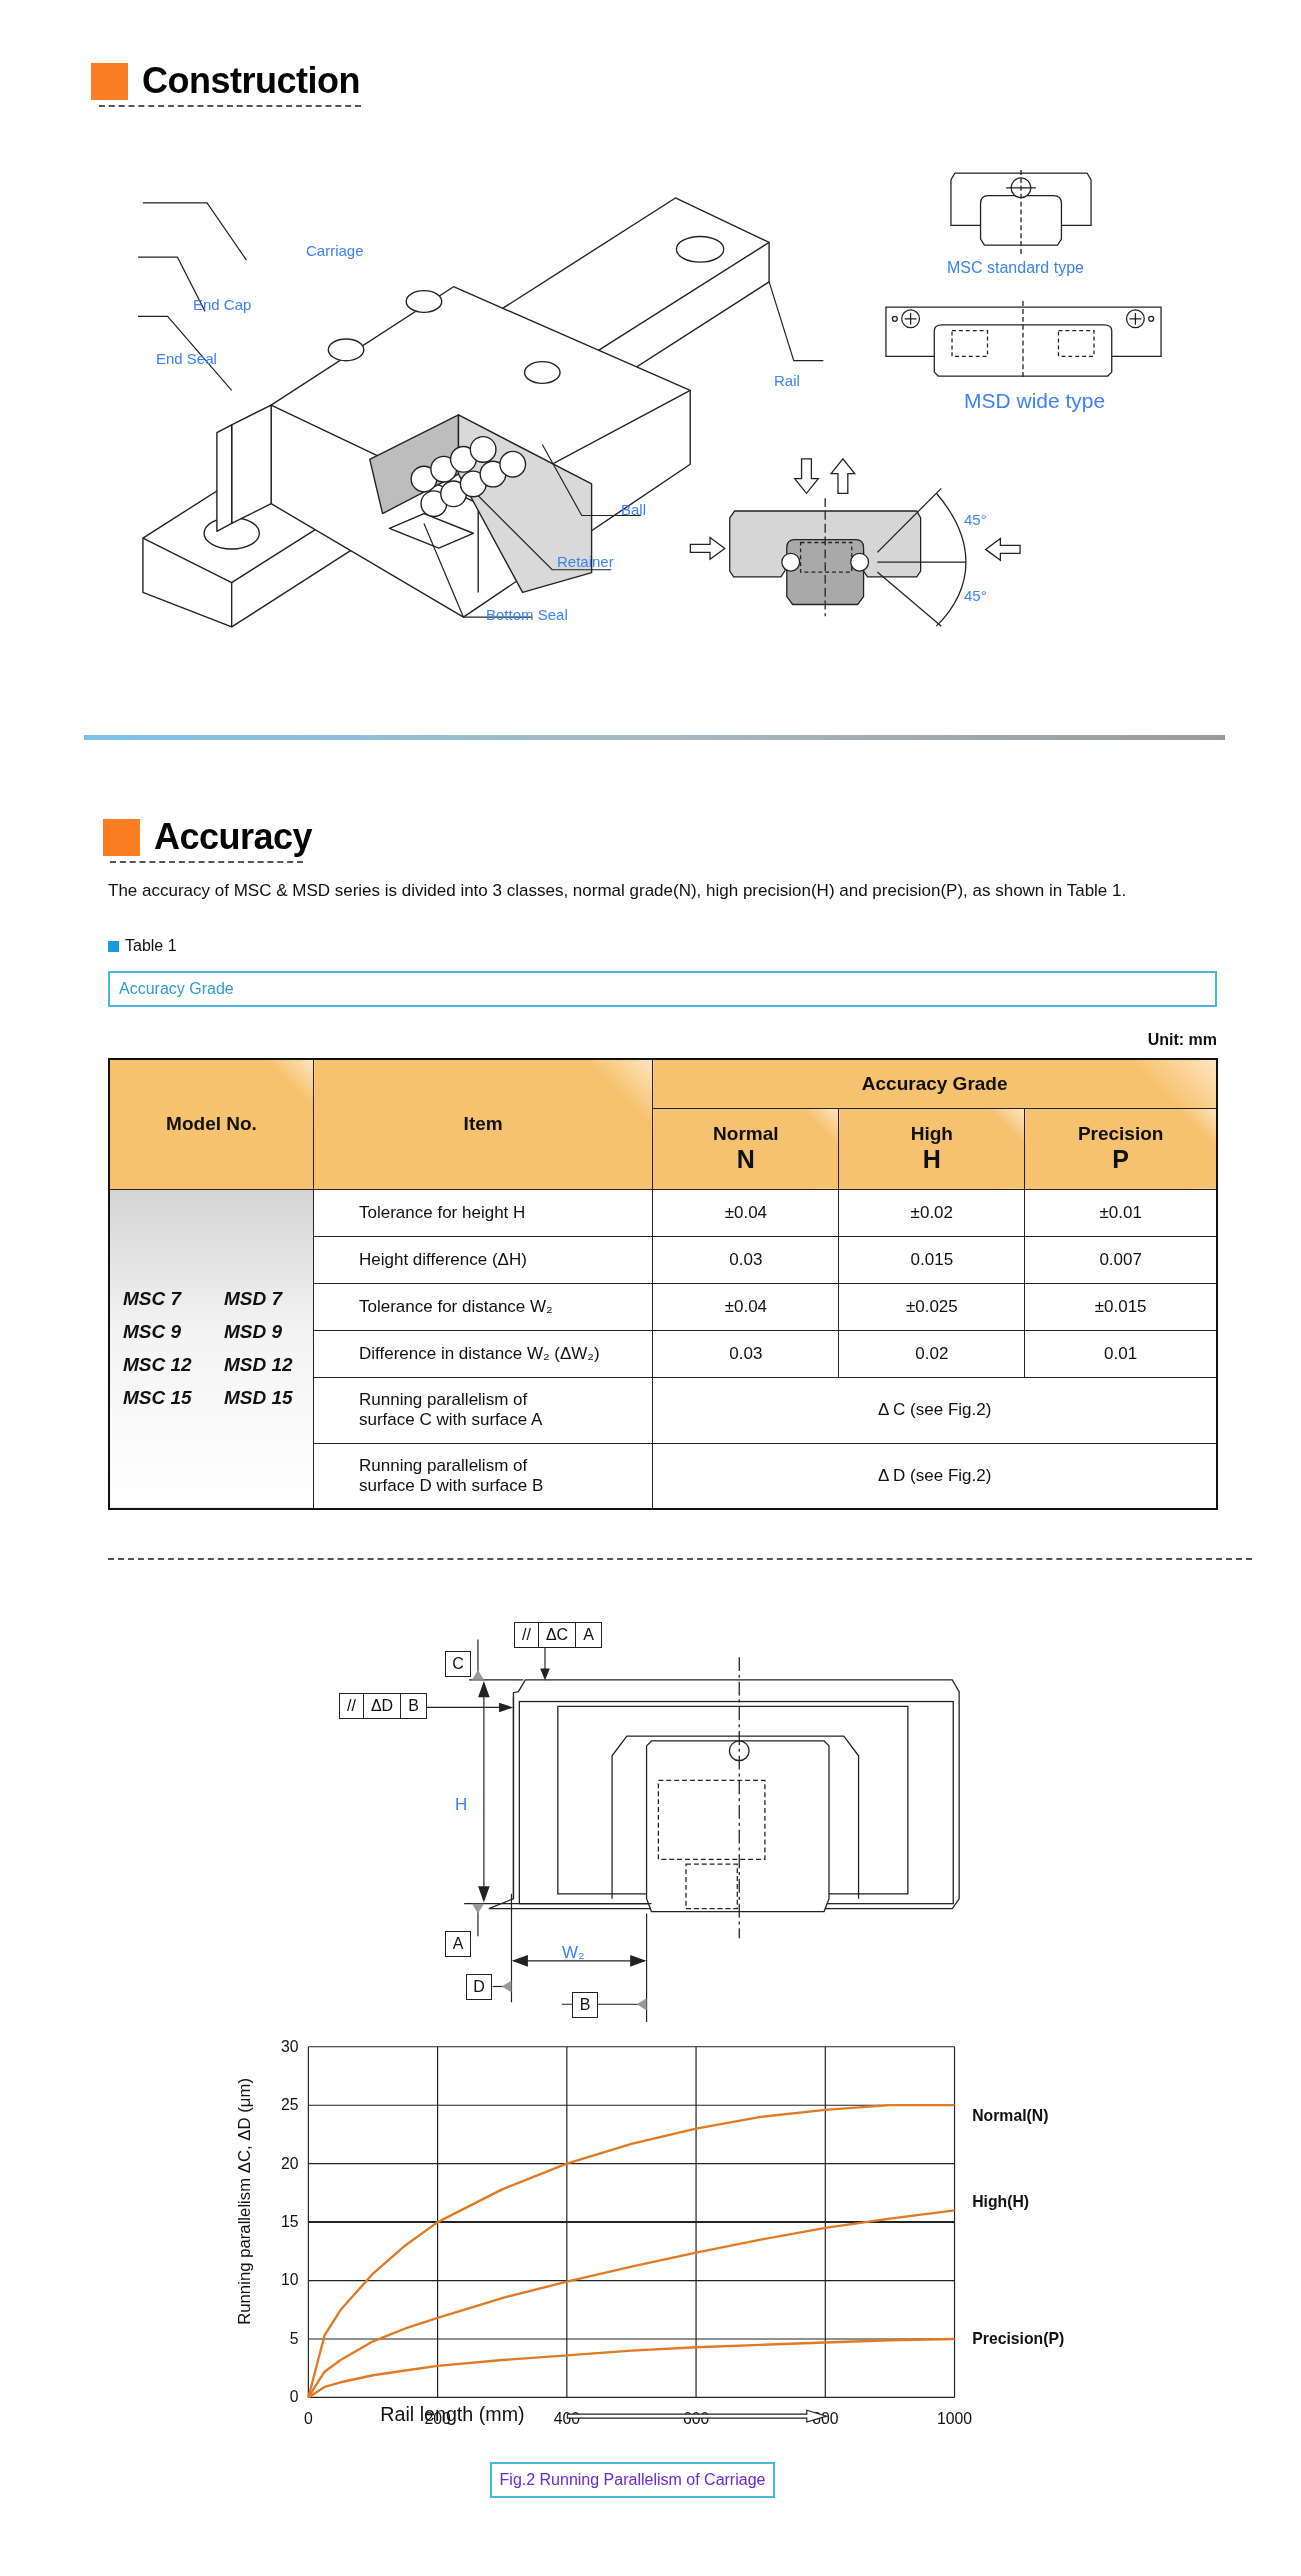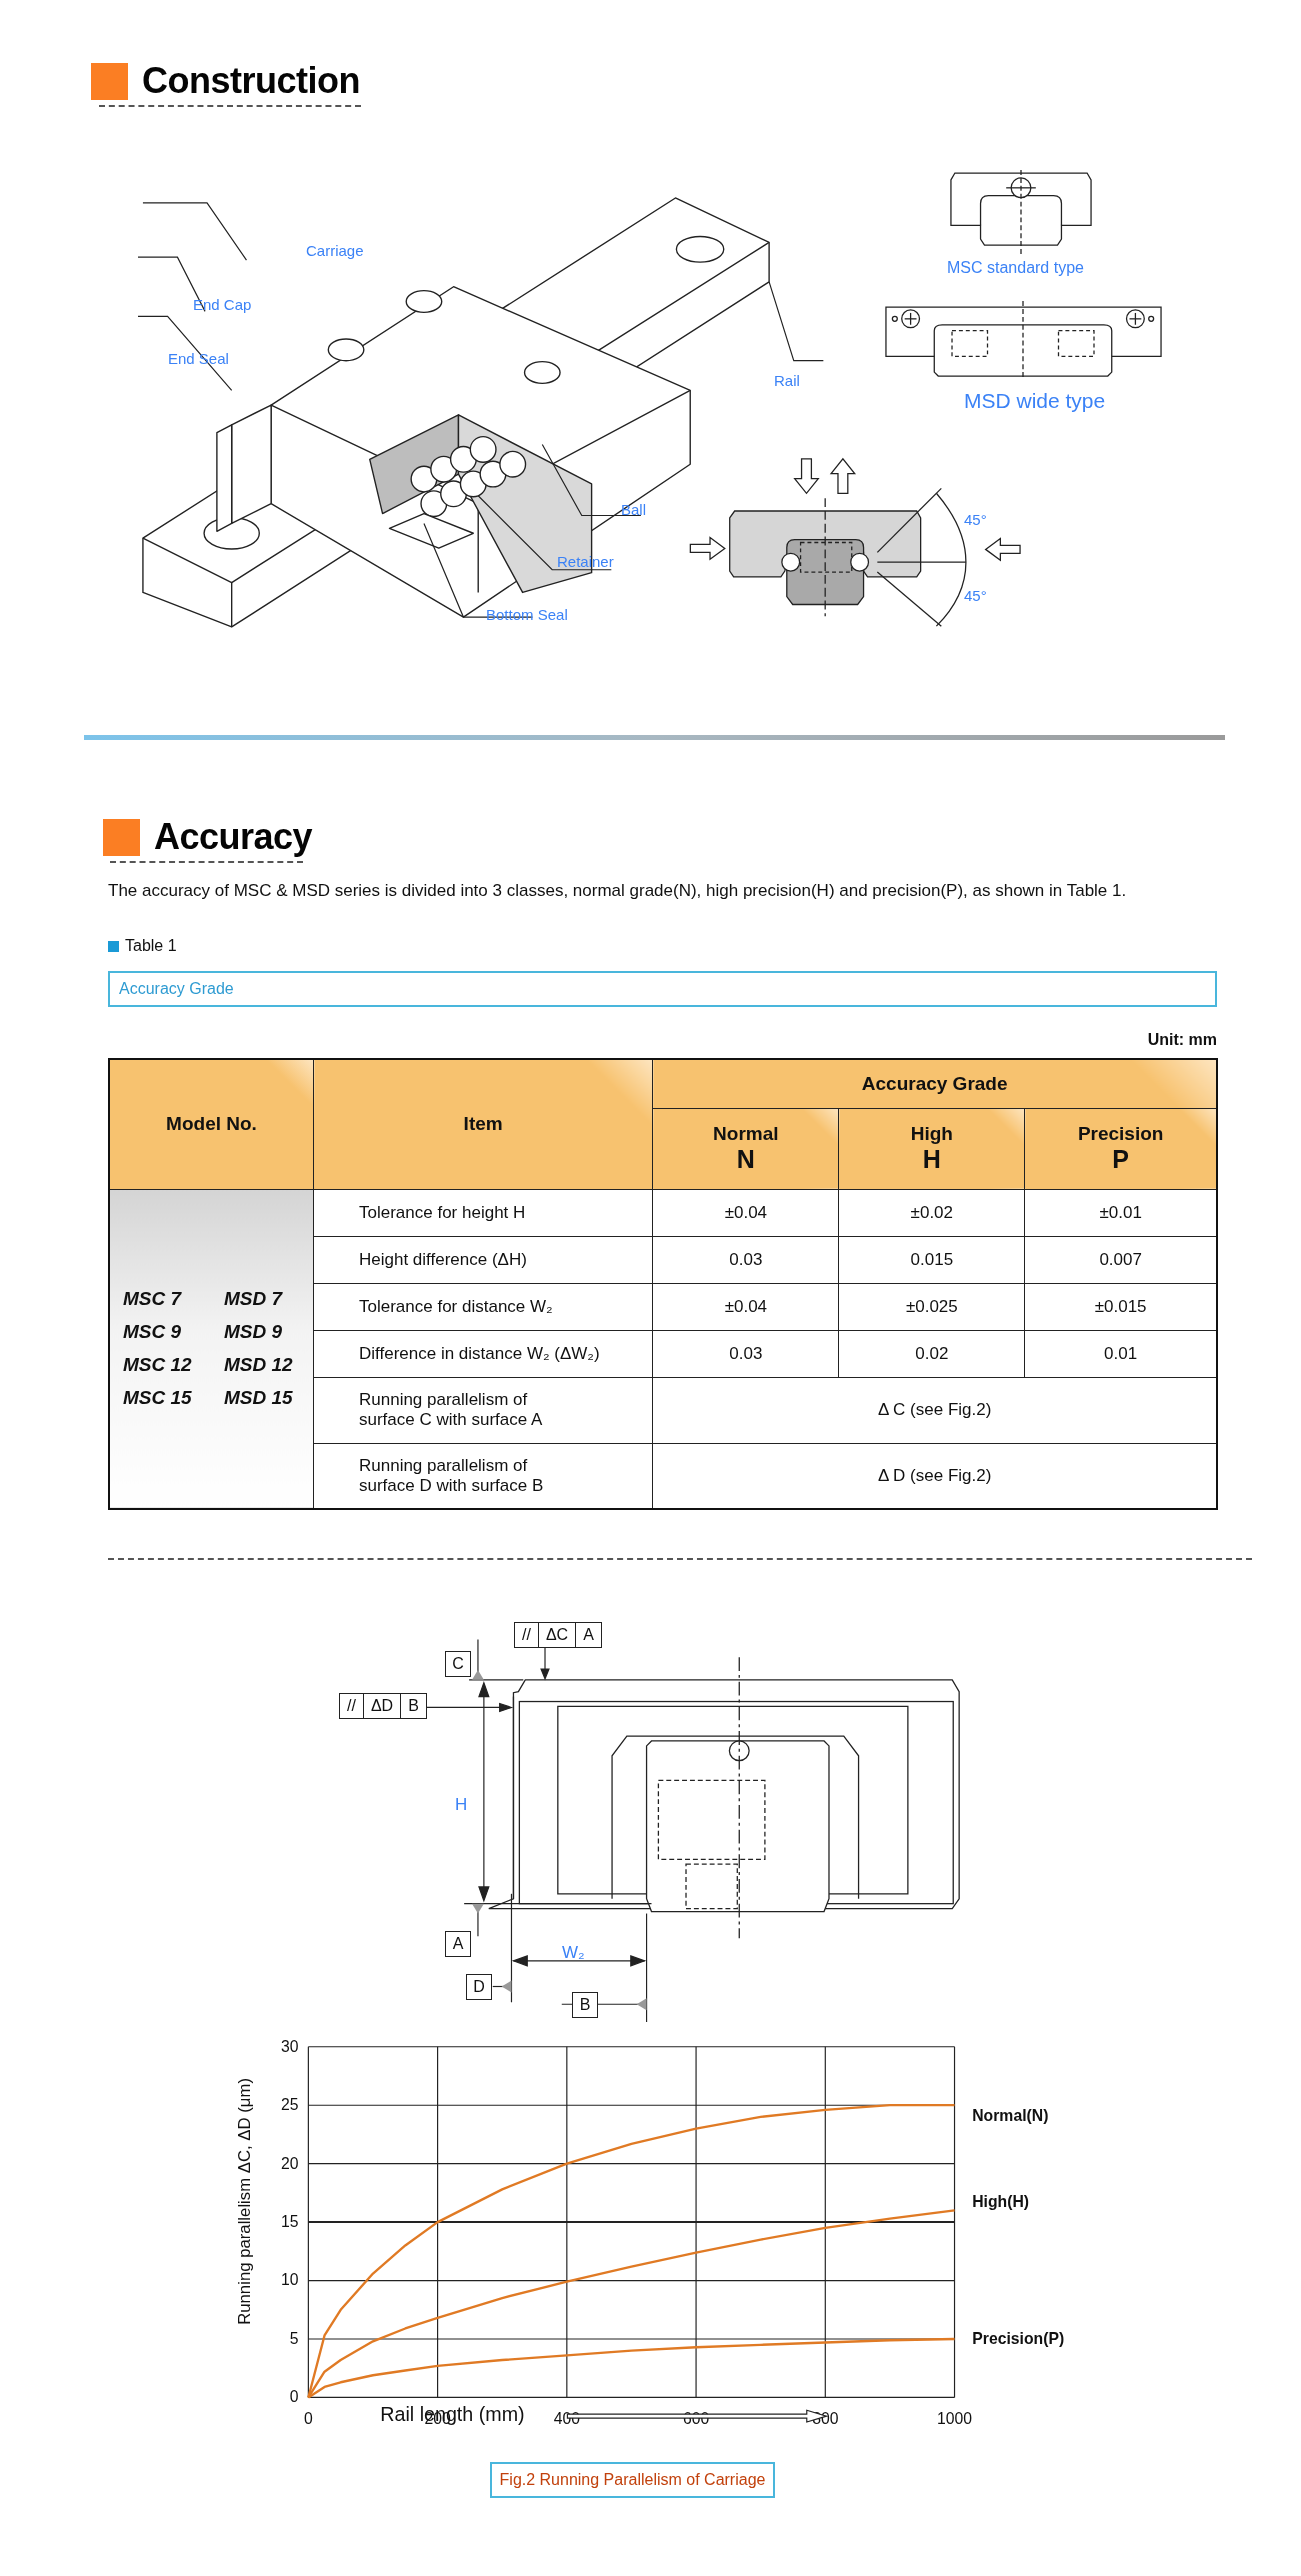--- a/index.html
+++ b/index.html
@@ -22,21 +22,21 @@
   .hdr-sub{line-height:1.05;}
   .hdr-sub .big{font-size:25px;display:block;margin-top:2px;}
   td.item{text-align:left !important;padding-left:45px !important;}
   td.model{background:linear-gradient(180deg,#d4d4d4 0%,#f3f3f3 45%,#ffffff 100%);vertical-align:middle;}
   .model-grid{display:grid;grid-template-columns:101px 89px;row-gap:11px;padding-left:13px;font-weight:bold;font-size:19px;text-align:left;font-style:italic;}
   .dashsep{position:absolute;left:108px;top:1558px;width:1144px;border-top:2.5px dashed #555;}
   .tol-frame{position:absolute;display:flex;border:1.3px solid #222;height:24px;font-size:16px;background:#fff;}
   .tol-frame span{border-right:1.3px solid #222;padding:0 7px;line-height:24px;}
   .tol-frame span:last-child{border-right:none;}
   .datum{position:absolute;border:1.3px solid #222;width:24px;height:24px;text-align:center;line-height:24px;font-size:16px;background:#fff;}
-  .caption-box{position:absolute;left:490px;top:2462px;width:285px;height:36px;border:2px solid #49b6dc;box-sizing:border-box;color:#c2410c;font-size:16px;text-align:center;line-height:32px;}
+  .caption-box{position:absolute;left:490px;top:2462px;width:285px;height:36px;border:2px solid #49b6dc;box-sizing:border-box;color:#6d28d9;font-size:16px;text-align:center;line-height:32px;}
 </style>
 </head>
 <body>
 
 <div class="sec-head" style="left:91px;top:60px;">
   <div class="sec-sq"></div>
   <div class="sec-title">Construction</div>
 </div>
 <div class="sec-underline" style="left:99px;top:105px;width:262px;"></div>
 
@@ -86,21 +86,21 @@
     <polyline points="-45,140 30,140 95,215"></polyline>
     <polyline points="640,105 665,185 695,185"></polyline>
     <polyline points="410,270 450,342 510,342"></polyline>
     <polyline points="345,322 420,397 480,397"></polyline>
     <polyline points="290,350 330,445 400,445"></polyline>
   </g>
 </svg>
 
 <div class="lbl" style="left:306px;top:242px;">Carriage</div>
 <div class="lbl" style="left:193px;top:296px;">End Cap</div>
-<div class="lbl" style="left:168px;top:350px;">End Seal</div>
+<div class="lbl" style="left:156px;top:350px;">End Seal</div>
 <div class="lbl" style="left:774px;top:372px;">Rail</div>
 <div class="lbl" style="left:621px;top:501px;">Ball</div>
 <div class="lbl" style="left:557px;top:553px;">Retainer</div>
 <div class="lbl" style="left:486px;top:606px;">Bottom Seal</div>
 
 <svg class="abs" style="left:947px;top:168px;" width="148" height="89" viewBox="0 0 150 90">
   <g fill="#fff" stroke="#222" stroke-width="1.3">
     <path d="M4,12 L8,5 L142,5 L146,12 L146,58 L116,58 L116,72 L112,78 L38,78 L34,72 L34,58 L4,58 Z"></path>
     <path d="M34,58 L34,36 Q34,28 42,28 L108,28 Q116,28 116,36 L116,58" fill="none"></path>
     <circle cx="75" cy="20" r="10"></circle>

